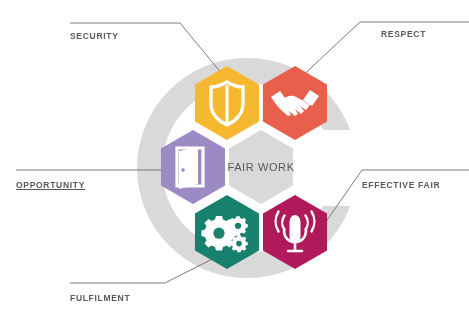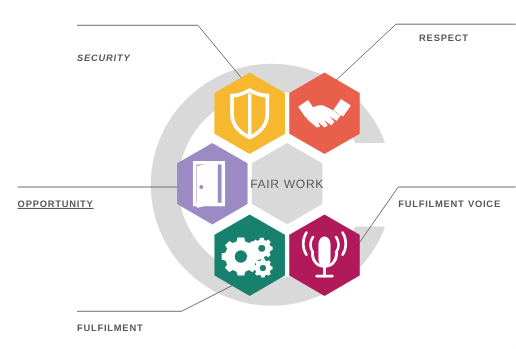--- a/index.html
+++ b/index.html
@@ -2,21 +2,21 @@
 <html><head>
 <meta charset="utf-8">
 <style>
   html,body{margin:0;padding:0;background:#ffffff;}
   body{width:469px;height:317px;overflow:hidden;
        font-family:"Liberation Sans","DejaVu Sans",sans-serif;}
   #stage{position:relative;width:469px;height:317px;background:#fff;}
   #diagram{position:absolute;left:0;top:0;width:469px;height:317px;}
   .lbl{position:absolute;font-size:8.5px;letter-spacing:.7px;
        color:#58595b;font-weight:700;white-space:nowrap;}
-  #lbl-security{left:70px;top:47px;font-style:italic;}
+  #lbl-security{left:70px;top:31px;}
   #lbl-respect{left:364px;top:29px;padding-left:17px;}
   #lbl-opportunity{left:16px;top:180px;text-decoration:underline;}
   #lbl-effective{left:362px;top:180px;}
   #lbl-fulfilment{left:70px;top:293px;}
 </style>
 </head>
 <body>
 
 <div id="stage">
 
@@ -115,16 +115,16 @@
         <path d="M10.5,-16.5 a12,12 0 0 1 0,14" stroke-width="2.4"></path>
         <path d="M-16.5,-20.5 a19,19 0 0 0 0,20" stroke-width="2.4"></path>
         <path d="M16.5,-20.5 a19,19 0 0 1 0,20" stroke-width="2.4"></path>
       </g>
     </g>
   </svg>
 
   <div class="lbl" id="lbl-security">SECURITY</div>
   <div class="lbl" id="lbl-respect">RESPECT</div>
   <div class="lbl" id="lbl-opportunity">OPPORTUNITY</div>
-  <div class="lbl" id="lbl-effective">FULFILMENT VOICE</div>
+  <div class="lbl" id="lbl-effective">EFFECTIVE FAIR</div>
   <div class="lbl" id="lbl-fulfilment">FULFILMENT</div>
 
 </div>
 
 </body></html>

